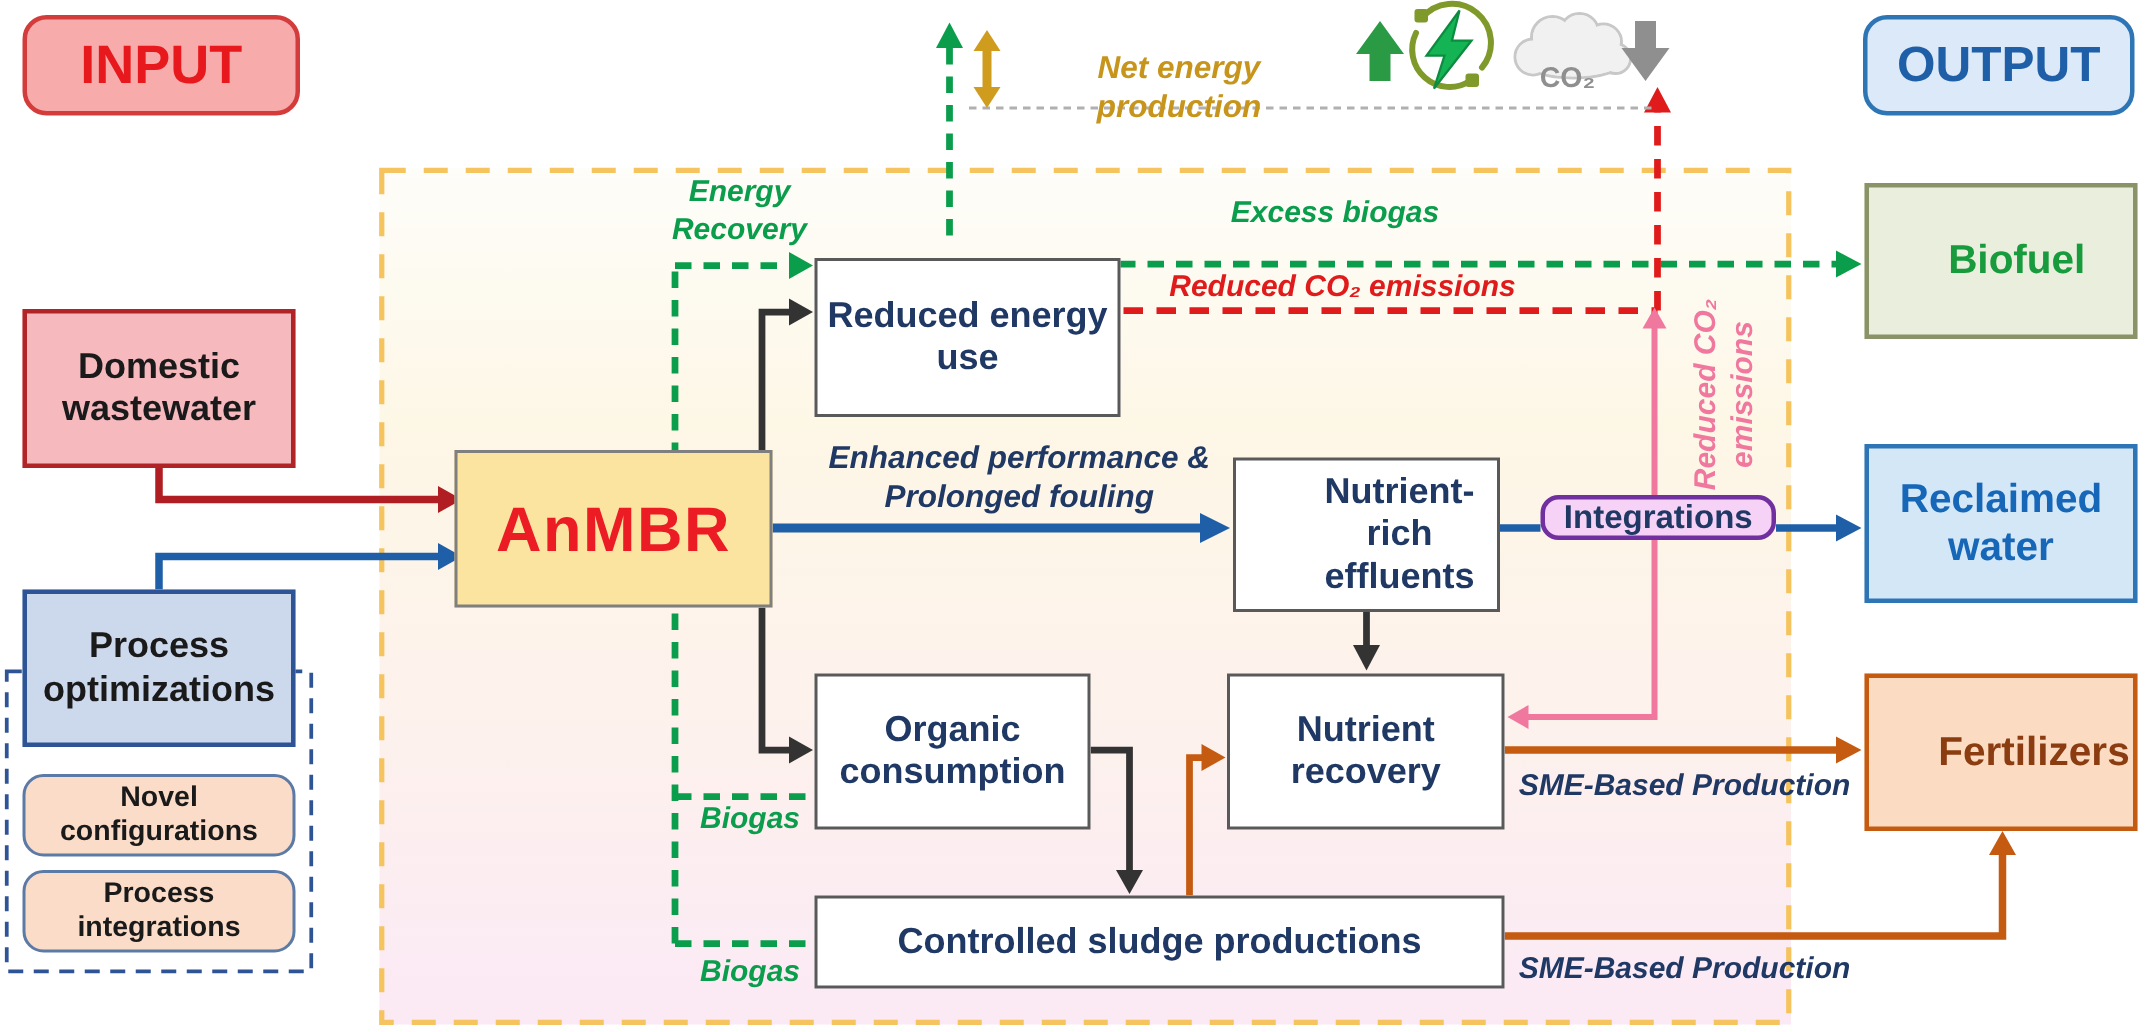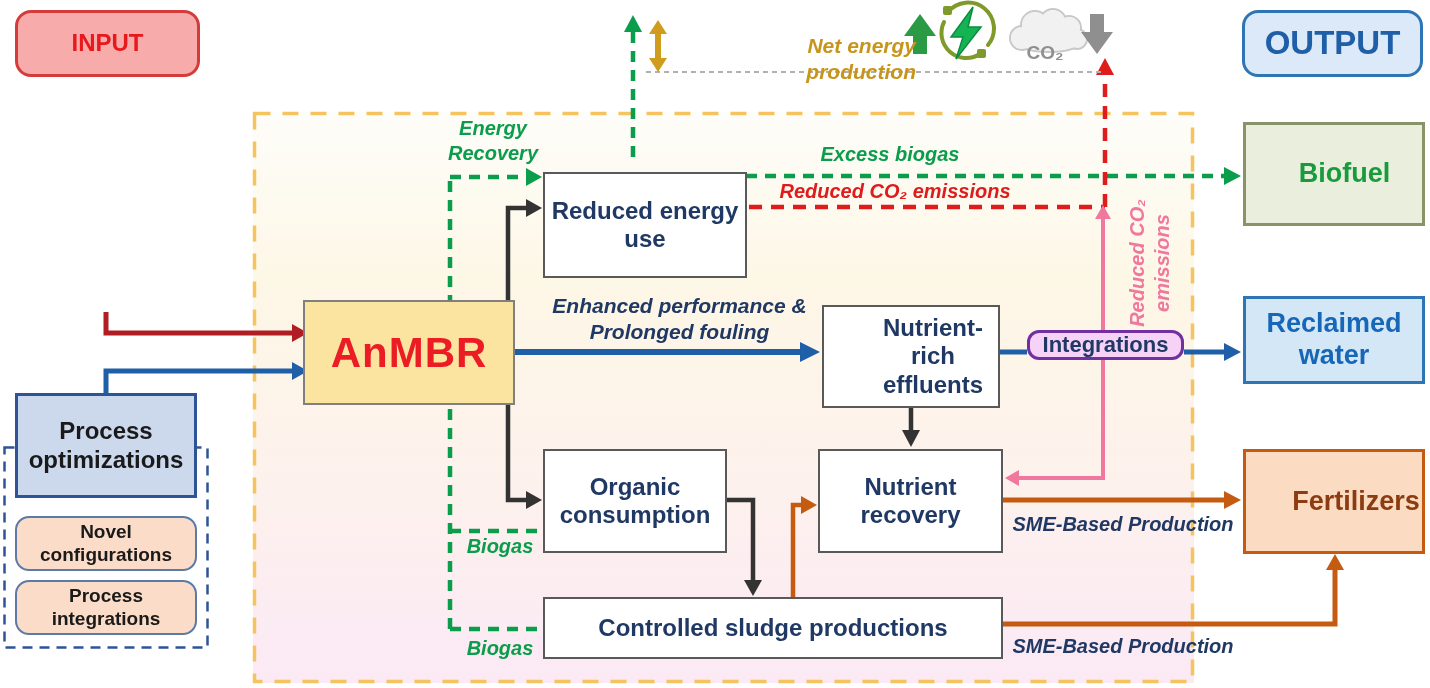--- a/index.html
+++ b/index.html
@@ -6,21 +6,21 @@
   #stage{
     position:relative;width:1430px;height:688px;overflow:hidden;
     font-family:"Liberation Sans",sans-serif;background:#ffffff;
   }
   .abs{position:absolute;box-sizing:border-box;}
   .node{
     display:flex;align-items:center;justify-content:center;text-align:center;
     font-weight:bold;line-height:1.18;
   }
   
-  .badge-input{left:15px;top:10px;width:185px;height:67px;background:#f7abab;border:3px solid #d43c3c;border-radius:16px;color:#e8191c;font-size:24px;}
+  .badge-input{left:15px;top:10px;width:185px;height:67px;background:#f7abab;border:3px solid #d43c3c;border-radius:16px;color:#e8191c;font-size:36px;}
   .badge-output{left:1242px;top:10px;width:181px;height:67px;background:#dcE9f8;border:3px solid #2e75b6;border-radius:16px;color:#1f5fa8;font-size:33px;}
   
   .boundary{
     left:253px;top:112px;width:941px;height:571px;
     background:linear-gradient(180deg,#fdfdf9 0%,#fdf7e6 30%,#fdf2ec 62%,#fbe9f5 100%);
   }
   
   .domestic{left:15px;top:206px;width:182px;height:106px;background:#f6b9bd;border:3px solid #b02428;color:#1a1a1a;font-size:24px;}
   .procopt{left:15px;top:393px;width:182px;height:105px;background:#ccd9ed;border:3px solid #2f5496;color:#1a1a1a;font-size:24px;}
   .smallopt{width:182px;height:55px;background:#fbdcc8;border:2px solid #5b7aa6;border-radius:14px;color:#1a1a1a;font-size:19px;left:15px;}
@@ -30,27 +30,27 @@
   .anmbr{left:303px;top:300px;width:212px;height:105px;background:#fbe4a0;border:2px solid #7f7f7f;color:#ec1c24;font-size:42px;letter-spacing:1px;}
   .white-node{background:#ffffff;border:2px solid #595959;color:#1f3864;font-size:24px;}
   .redenergy{left:543px;top:172px;width:204px;height:106px;}
   .nutrich{left:822px;top:305px;width:178px;height:103px;padding-left:44px;}
   .organic{left:543px;top:449px;width:184px;height:104px;}
   .nutrec{left:818px;top:449px;width:185px;height:104px;}
   .sludge{left:543px;top:597px;width:460px;height:62px;}
   .integr{left:1027px;top:330px;width:157px;height:30px;background:#f6d2f6;border:3px solid #7030a0;border-radius:12px;color:#1f3864;font-size:22px;}
   
   .biofuel{left:1243px;top:122px;width:182px;height:104px;background:#e9efdc;border:3px solid #8a9368;color:#179b3d;font-size:27px;padding-left:21px;}
-  .reclaimed{left:1243px;top:296px;width:182px;height:88px;background:#d4e7f7;border:3px solid #2e75b6;color:#1667b8;font-size:27px;}
+  .reclaimed{left:1243px;top:296px;width:182px;height:106px;background:#d4e7f7;border:3px solid #2e75b6;color:#1667b8;font-size:27px;}
   .fertilizers{left:1243px;top:449px;width:182px;height:105px;background:#fbdcc3;border:3px solid #c55a11;color:#8b3c10;font-size:27px;padding-left:44px;}
   
   .elabel{font-style:italic;font-weight:bold;text-align:center;line-height:1.25;}
-  .lab-net{left:676px;top:33px;width:220px;text-align:right;color:#c8951c;font-size:21px;margin-left:20px;}
+  .lab-net{left:676px;top:33px;width:220px;text-align:center;color:#c8951c;font-size:21px;}
   .lab-energyrec{left:443px;top:116px;width:100px;color:#0a9d4b;font-size:20px;}
-  .lab-excess{left:780px;top:142px;width:220px;color:#0a9d4b;font-size:20px;}
+  .lab-excess{left:780px;top:130px;width:220px;color:#0a9d4b;font-size:20px;}
   .lab-rco2top{left:770px;top:179px;width:250px;color:#e01b1b;font-size:20px;}
   .lab-enh{left:552px;top:293px;width:255px;color:#1f3864;font-size:21px;}
   .lab-biogas1{left:455px;top:534px;width:90px;color:#0a9d4b;font-size:20px;}
   .lab-biogas2{left:455px;top:636px;width:90px;color:#0a9d4b;font-size:20px;}
   .lab-sme1{left:1008px;top:512px;width:230px;color:#1f3864;font-size:20px;}
   .lab-sme2{left:1008px;top:634px;width:230px;color:#1f3864;font-size:20px;}
   .lab-rco2side{
     left:1150px;top:263px;width:150px;color:#f0789f;font-size:20px;
     transform:translate(-50%,-50%) rotate(-90deg);
   }
@@ -192,20 +192,21 @@
       </g>
     </g>
     <g>
       <polygon points="1097,54 1081,32 1090,32 1090,14 1104,14 1104,32 1113,32" fill="#8f8f8f"></polygon>
     </g>
   </svg>
 
   <div class="abs node badge-input">INPUT</div>
   <div class="abs node badge-output">OUTPUT</div>
 
+  <div class="abs node domestic">Domestic wastewater</div>
   <div class="abs node procopt">Process optimizations</div>
   <div class="abs node smallopt novel">Novel configurations</div>
   <div class="abs node smallopt pinteg">Process integrations</div>
 
   <div class="abs node anmbr">AnMBR</div>
   <div class="abs node white-node redenergy">Reduced energy use</div>
   <div class="abs node white-node nutrich">Nutrient-rich effluents</div>
   <div class="abs node white-node organic">Organic consumption</div>
   <div class="abs node white-node nutrec">Nutrient recovery</div>
   <div class="abs node white-node sludge">Controlled sludge productions</div>

